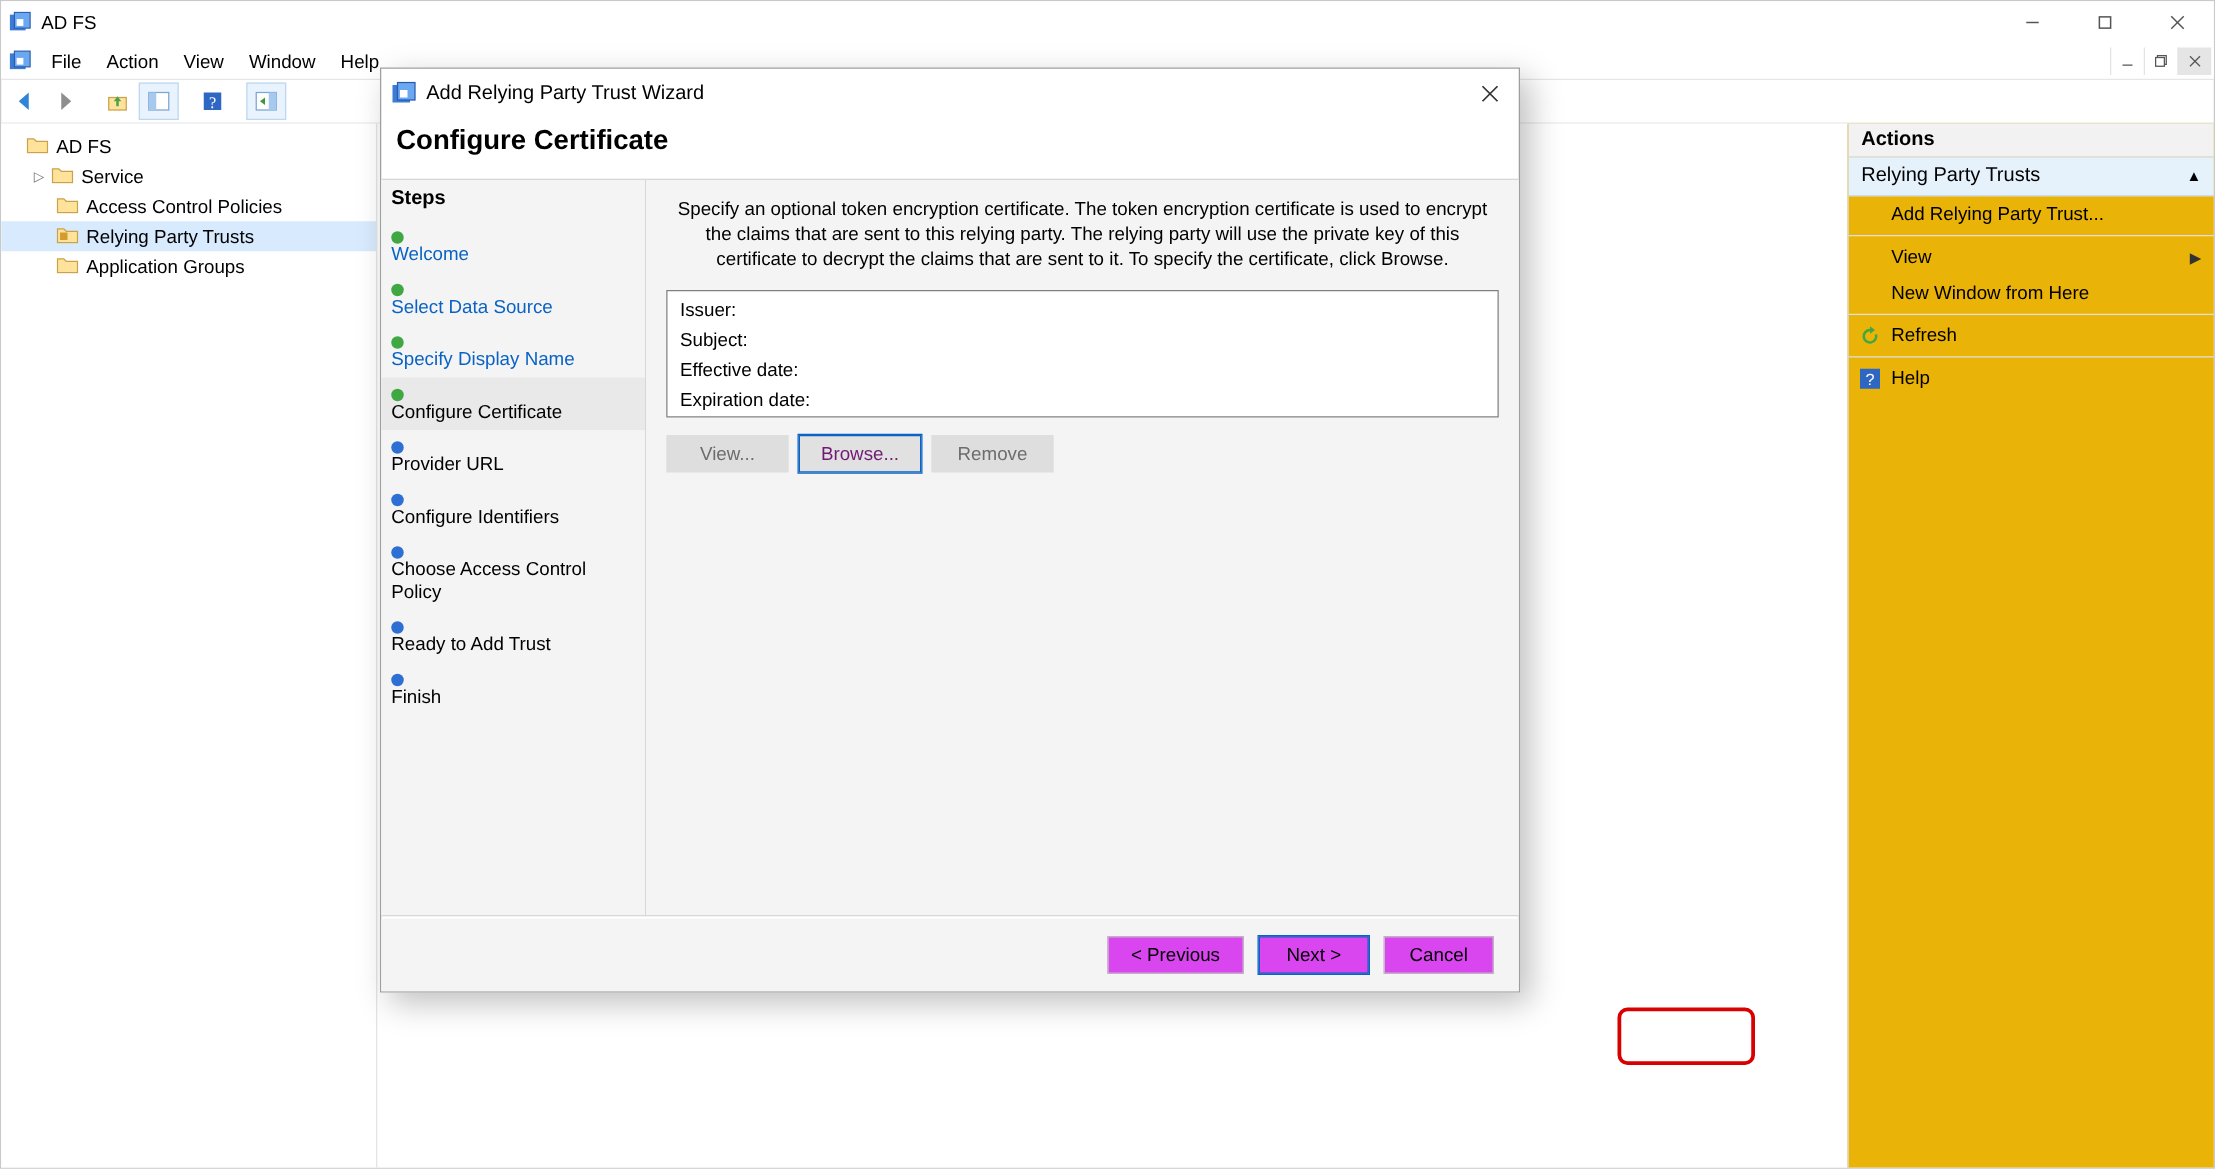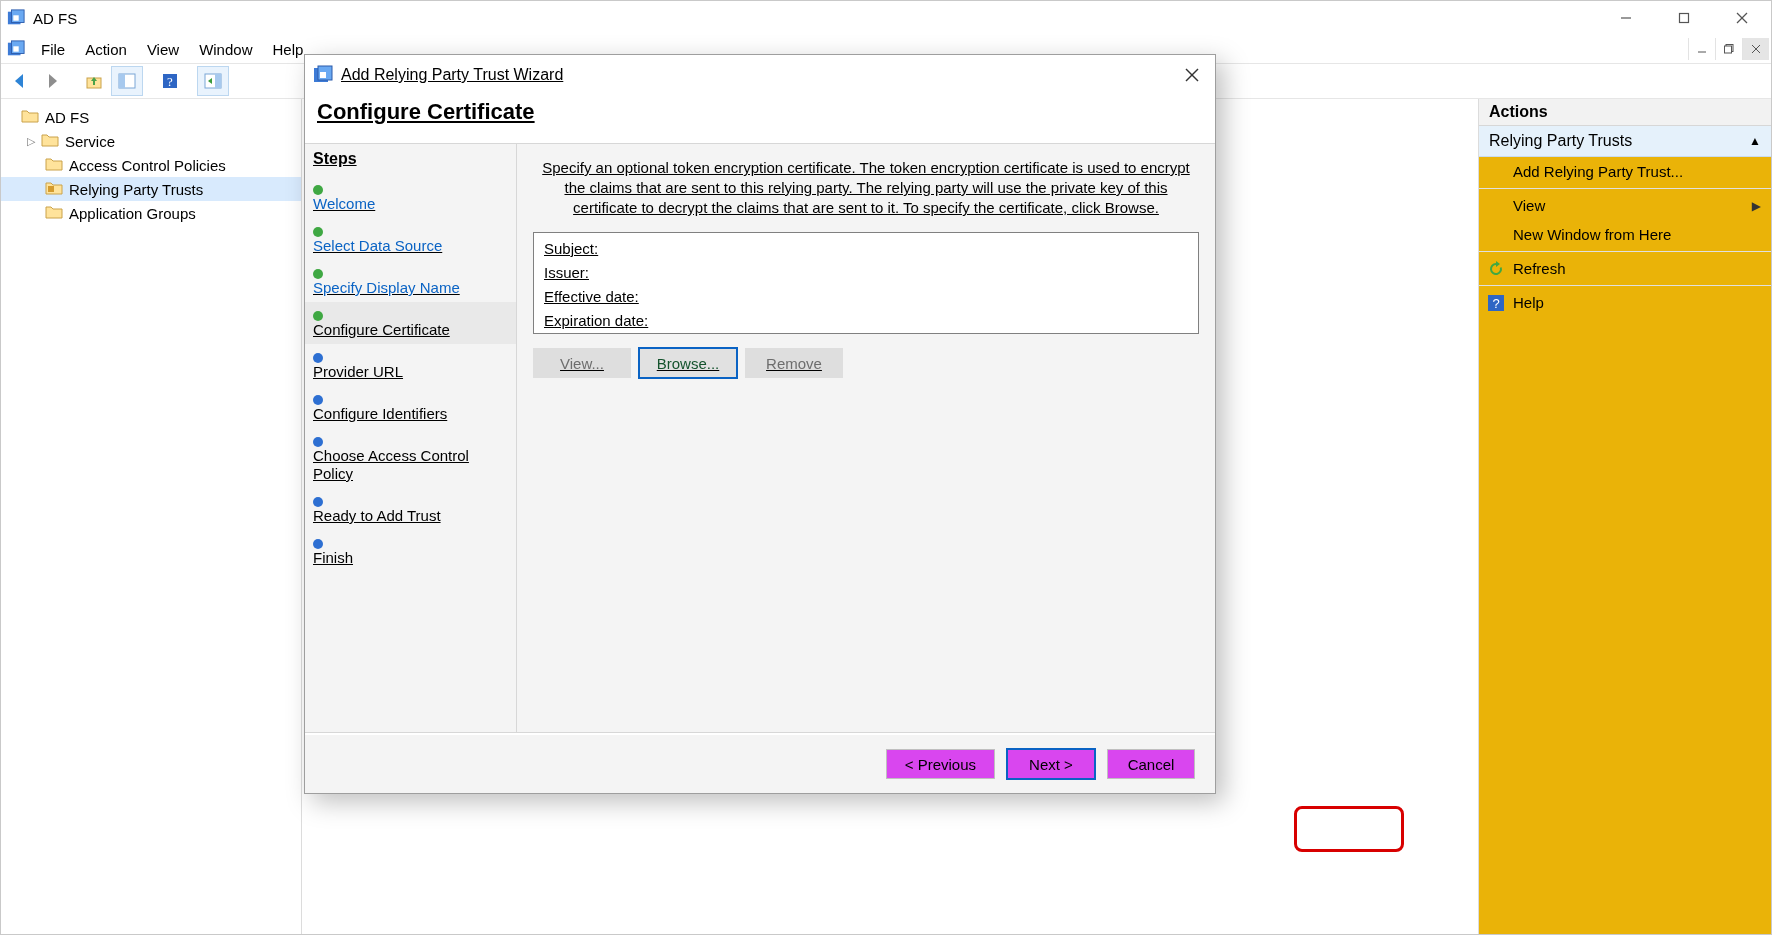--- a/index.html
+++ b/index.html
@@ -160,21 +160,20 @@
 
   
   .wizard {
     position: absolute;
     left: 304px; top: 54px;
     width: 912px; height: 740px;
     background:#fff;
     border: 1px solid #9e9e9e;
     box-shadow: 8px 8px 24px rgba(0,0,0,.25);
     box-sizing:border-box;
-    text-decoration:underline;
   }
   .wizard-title {
     height: 40px;
     display:flex; align-items:center;
     padding-left: 8px;
     border-bottom-color: transparent;
   }
   .wizard-title .app-icon { width:20px; height:20px; margin-right:8px;}
   .wizard-title .t { flex:1; font-size:16px;}
   .wizard-close {
@@ -261,21 +260,21 @@
     border: none;
     font-size:15px;
     font-family:inherit;
     display:flex;align-items:center;justify-content:center;
     color:#6d6d6d;
   }
   .wbtn.enabled {
     background:#e1e1e1;
     border:1px solid #0a63c4;
     outline:1px solid #0a63c4;
-    color:#14532d;
+    color:#701a75;
   }
 
   .wizard-footer {
     position:absolute;
     left:0; right:0; bottom:0;
     height: 58px;
     display:flex; align-items:center; justify-content:flex-end;
     gap: 12px;
     padding-right: 20px;
     background:#f4f4f4;
@@ -552,22 +551,22 @@
         </div>
       <div class="step todo">
           <span class="bullet"></span>
           <span>Finish</span>
         </div>
     </div>
 
     <div class="content-pane">
       <div class="desc">Specify an optional token encryption certificate.  The token encryption certificate is used to encrypt the claims that are sent to this relying party.  The relying party will use the private key of this certificate to decrypt the claims that are sent to it.  To specify the certificate, click Browse.</div>
       <div class="cert-box">
+        <div>Issuer:</div>
         <div>Subject:</div>
-        <div>Issuer:</div>
         <div>Effective date:</div>
         <div>Expiration date:</div>
       </div>
       <div class="button-row">
         <button class="wbtn" disabled="">View...</button>
         <button class="wbtn enabled">Browse...</button>
         <button class="wbtn" disabled="">Remove</button>
       </div>
     </div>
   </div>

